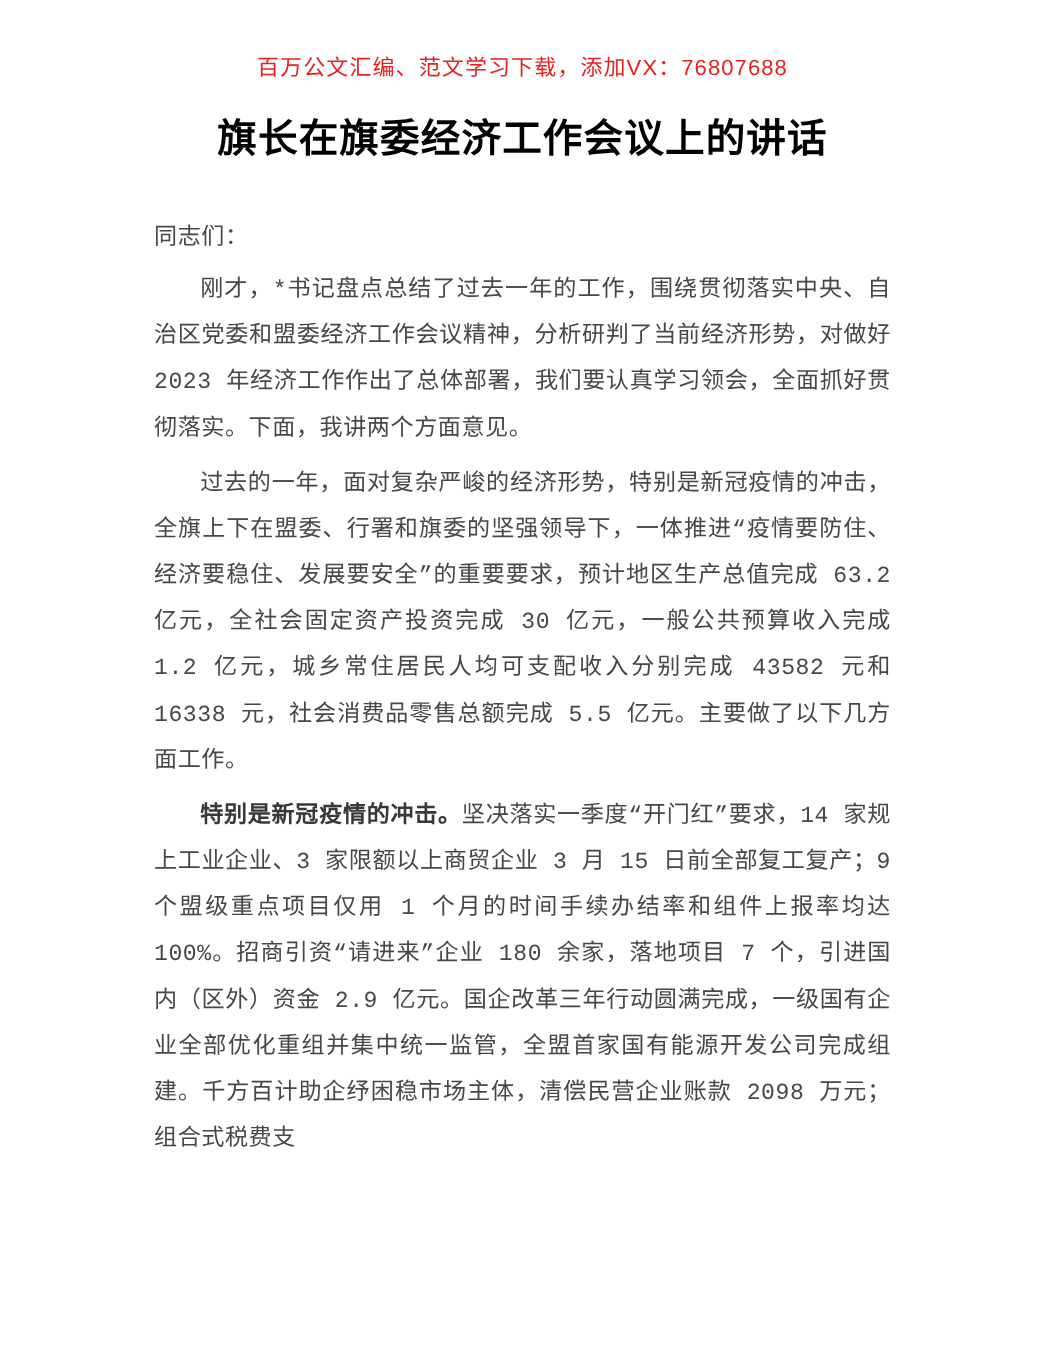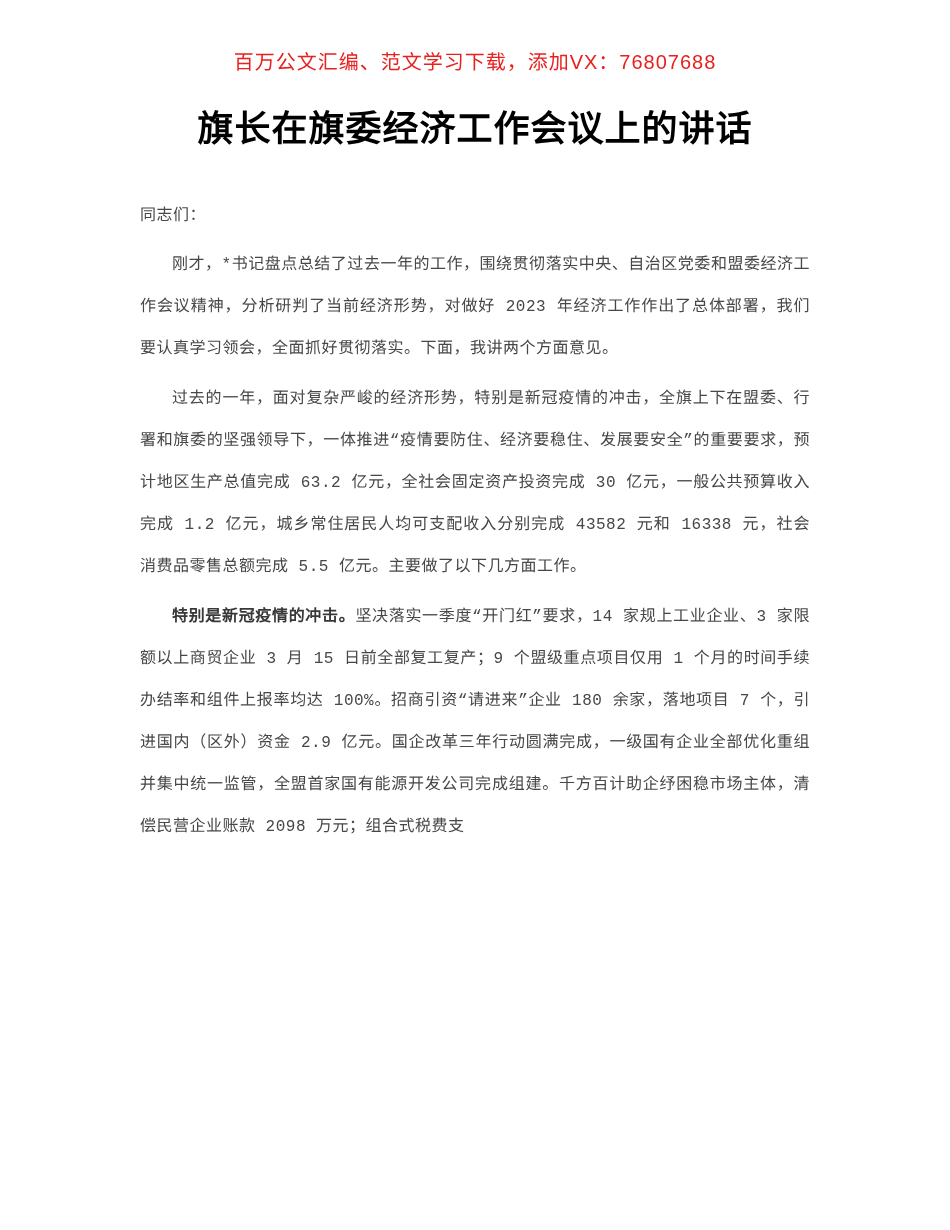--- a/index.html
+++ b/index.html
@@ -24,31 +24,31 @@
     text-align: center;
     font-family: "Liberation Sans", "DejaVu Sans", sans-serif;
     font-size: 20px;
     line-height: 28px;
     color: #e8201e;
     letter-spacing: 1px;
   }
   .doc-title {
     margin: 28px 0 0 0;
     text-align: center;
-    font-family: Liberation Sans, sans-serif;
+    font-family: Liberation Mono, monospace;
     font-size: 36px;
     line-height: 50px;
     font-weight: 700;
     color: #000000;
     letter-spacing: 1px;
   }
   .content {
     margin: 40px 140px 0 140px;
     width: 670px;
-    font-size: 16px;
+    font-size: 21px;
     line-height: 42px;
     color: #474747;
     text-align: justify;
     letter-spacing: 0.5px;
   }
   .para {
     margin: 0 0 8px 0;
   }
   .indent {
     text-indent: 2em;

